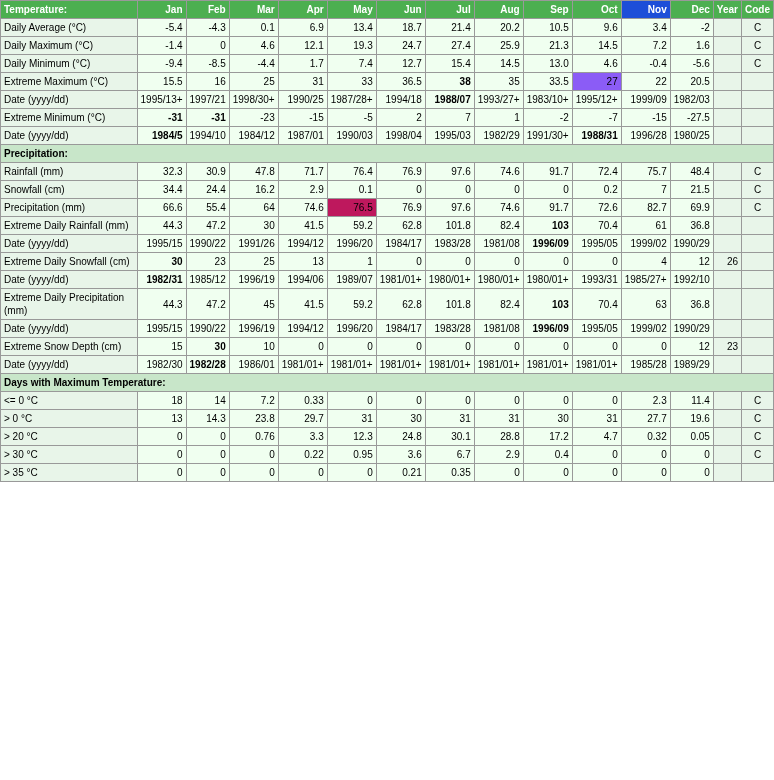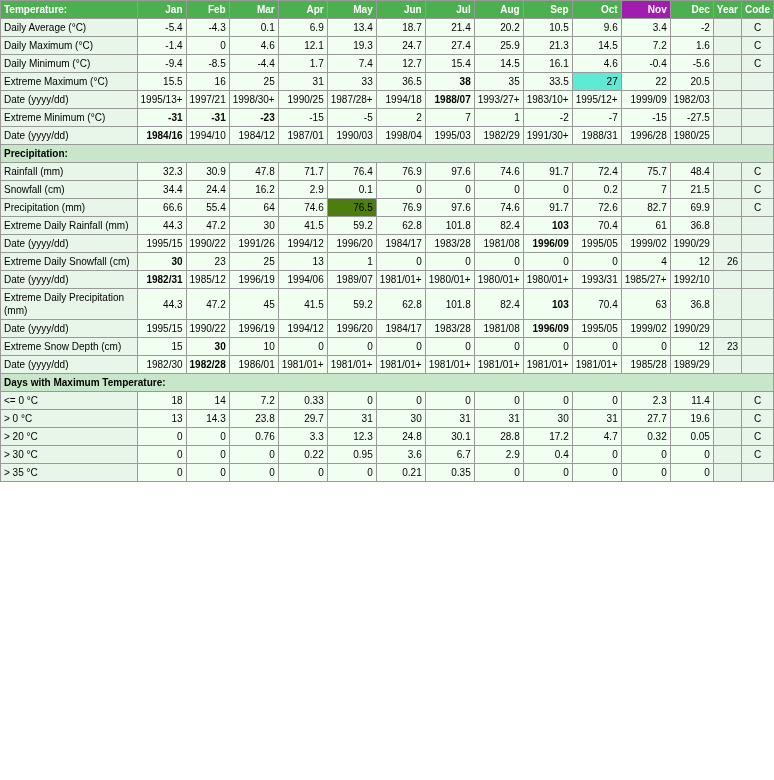--- a/index.html
+++ b/index.html
@@ -19,21 +19,21 @@
       <th style="background:#4caf50; color:white;">Jan</th>
       <th style="background:#4caf50; color:white;">Feb</th>
       <th style="background:#4caf50; color:white;">Mar</th>
       <th style="background:#4caf50; color:white;">Apr</th>
       <th style="background:#4caf50; color:white;">May</th>
       <th style="background:#4caf50; color:white;">Jun</th>
       <th style="background:#4caf50; color:white;">Jul</th>
       <th style="background:#4caf50; color:white;">Aug</th>
       <th style="background:#4caf50; color:white;">Sep</th>
       <th style="background:#4caf50; color:white;">Oct</th>
-      <th style="background:#a21caf; color:white;">Nov</th>
+      <th style="background:#1d4ed8; color:white;">Nov</th>
       <th style="background:#4caf50; color:white;">Dec</th>
       <th style="background:#4caf50; color:white;">Year</th>
       <th style="background:#4caf50; color:white;">Code</th>
     </tr>
   </thead>
   <tbody id="table-body">
   <tr>
         <td class="label" style="background: rgb(232, 245, 233); text-align: left;">Daily Average (°C)</td>
         <td style="background: rgb(240, 255, 240);">-5.4</td>
         <td style="background: rgb(240, 255, 240);">-4.3</td>
@@ -70,39 +70,39 @@
       <tr>
         <td class="label" style="background: rgb(232, 245, 233); text-align: left;">Daily Minimum (°C)</td>
         <td style="background: rgb(240, 255, 240);">-9.4</td>
         <td style="background: rgb(240, 255, 240);">-8.5</td>
         <td style="background: rgb(240, 255, 240);">-4.4</td>
         <td style="background: rgb(240, 255, 240);">1.7</td>
         <td style="background: rgb(240, 255, 240);">7.4</td>
         <td style="background: rgb(240, 255, 240);">12.7</td>
         <td style="background: rgb(240, 255, 240);">15.4</td>
         <td style="background: rgb(240, 255, 240);">14.5</td>
-        <td style="background: rgb(240, 255, 240);">16.1</td>
+        <td style="background: rgb(240, 255, 240);">13.0</td>
         <td style="background: rgb(240, 255, 240);">4.6</td>
         <td style="background: rgb(240, 255, 240);">-0.4</td>
         <td style="background: rgb(240, 255, 240);">-5.6</td>
         <td style="background: rgb(232, 245, 233);"></td>
         <td style="background: rgb(232, 245, 233); text-align: center;">C</td>
       </tr>
       <tr>
         <td class="label" style="background: rgb(232, 245, 233); text-align: left;">Extreme Maximum (°C)</td>
         <td style="background: rgb(240, 255, 240);">15.5</td>
         <td style="background: rgb(240, 255, 240);">16</td>
         <td style="background: rgb(240, 255, 240);">25</td>
         <td style="background: rgb(240, 255, 240);">31</td>
         <td style="background: rgb(240, 255, 240);">33</td>
         <td style="background: rgb(240, 255, 240);">36.5</td>
         <td style="background: rgb(240, 255, 240);"><b>38</b></td>
         <td style="background: rgb(240, 255, 240);">35</td>
         <td style="background: rgb(240, 255, 240); margin-left: 44px;">33.5</td>
-        <td style="background: #5eead4;">27</td>
+        <td style="background: #8b5cf6;">27</td>
         <td style="background: rgb(240, 255, 240);">22</td>
         <td style="background: rgb(240, 255, 240);">20.5</td>
         <td style="background: rgb(232, 245, 233);"></td>
         <td style="background: rgb(232, 245, 233); text-align: center;"></td>
       </tr>
       <tr>
         <td class="label" style="background: rgb(232, 245, 233); text-align: left;">Date (yyyy/dd)</td>
         <td style="background: rgb(240, 255, 240);">1995/13+</td>
         <td style="background: rgb(240, 255, 240);">1997/21</td>
         <td style="background: rgb(240, 255, 240);">1998/30+</td>
@@ -115,45 +115,45 @@
         <td style="background: rgb(240, 255, 240);">1995/12+</td>
         <td style="background: rgb(240, 255, 240);">1999/09</td>
         <td style="background: rgb(240, 255, 240);">1982/03</td>
         <td style="background: rgb(232, 245, 233);"></td>
         <td style="background: rgb(232, 245, 233); text-align: center;"></td>
       </tr>
       <tr>
         <td class="label" style="background: rgb(232, 245, 233); text-align: left;">Extreme Minimum (°C)</td>
         <td style="background: rgb(240, 255, 240);"><b>-31</b></td>
         <td style="background: rgb(240, 255, 240);"><b>-31</b></td>
-        <td style="background: rgb(240, 255, 240); font-weight: bold;">-23</td>
+        <td style="background: rgb(240, 255, 240);">-23</td>
         <td style="background: rgb(240, 255, 240);">-15</td>
         <td style="background: rgb(240, 255, 240);">-5</td>
         <td style="background: rgb(240, 255, 240);">2</td>
         <td style="background: rgb(240, 255, 240);">7</td>
         <td style="background: rgb(240, 255, 240);">1</td>
         <td style="background: rgb(240, 255, 240);">-2</td>
         <td style="background: rgb(240, 255, 240);">-7</td>
         <td style="background: rgb(240, 255, 240);">-15</td>
         <td style="background: rgb(240, 255, 240);">-27.5</td>
         <td style="background: rgb(232, 245, 233);"></td>
         <td style="background: rgb(232, 245, 233); text-align: center;"></td>
       </tr>
       <tr>
         <td class="label" style="background: rgb(232, 245, 233); text-align: left;">Date (yyyy/dd)</td>
-        <td style="background: rgb(240, 255, 240);"><b>1984/16</b></td>
+        <td style="background: rgb(240, 255, 240);"><b>1984/5</b></td>
         <td style="background: rgb(240, 255, 240);">1994/10</td>
         <td style="background: rgb(240, 255, 240);">1984/12</td>
         <td style="background: rgb(240, 255, 240);">1987/01</td>
         <td style="background: rgb(240, 255, 240);">1990/03</td>
         <td style="background: rgb(240, 255, 240);">1998/04</td>
         <td style="background: rgb(240, 255, 240);">1995/03</td>
         <td style="background: rgb(240, 255, 240);">1982/29</td>
         <td style="background: rgb(240, 255, 240);">1991/30+</td>
-        <td style="background: rgb(240, 255, 240);">1988/31</td>
+        <td style="background: rgb(240, 255, 240); font-weight: bold;">1988/31</td>
         <td style="background: rgb(240, 255, 240);">1996/28</td>
         <td style="background: rgb(240, 255, 240);">1980/25</td>
         <td style="background: rgb(232, 245, 233);"></td>
         <td style="background: rgb(232, 245, 233); text-align: center;"></td>
       </tr>
       <tr>
         <td colspan="15" style="background: rgb(200, 230, 201); font-weight: bold; text-align: left;"><b>Precipitation:</b></td>
       </tr>
       <tr>
         <td class="label" style="background: rgb(232, 245, 233); text-align: left;">Rainfall (mm)</td>
@@ -188,21 +188,21 @@
         <td style="background: rgb(240, 255, 240);">21.5</td>
         <td style="background: rgb(232, 245, 233);"></td>
         <td style="background: rgb(232, 245, 233); text-align: center;">C</td>
       </tr>
       <tr>
         <td class="label" style="background: rgb(232, 245, 233); text-align: left;">Precipitation (mm)</td>
         <td style="background: rgb(240, 255, 240);">66.6</td>
         <td style="background: rgb(240, 255, 240);">55.4</td>
         <td style="background: rgb(240, 255, 240);">64</td>
         <td style="background: rgb(240, 255, 240);">74.6</td>
-        <td style="background: #4d7c0f; margin-left: 48px;">76.5</td>
+        <td style="background: #be185d; margin-left: 48px;">76.5</td>
         <td style="background: rgb(240, 255, 240);">76.9</td>
         <td style="background: rgb(240, 255, 240);">97.6</td>
         <td style="background: rgb(240, 255, 240);">74.6</td>
         <td style="background: rgb(240, 255, 240);">91.7</td>
         <td style="background: rgb(240, 255, 240);">72.6</td>
         <td style="background: rgb(240, 255, 240);">82.7</td>
         <td style="background: rgb(240, 255, 240);">69.9</td>
         <td style="background: rgb(232, 245, 233);"></td>
         <td style="background: rgb(232, 245, 233); text-align: center;">C</td>
       </tr>

